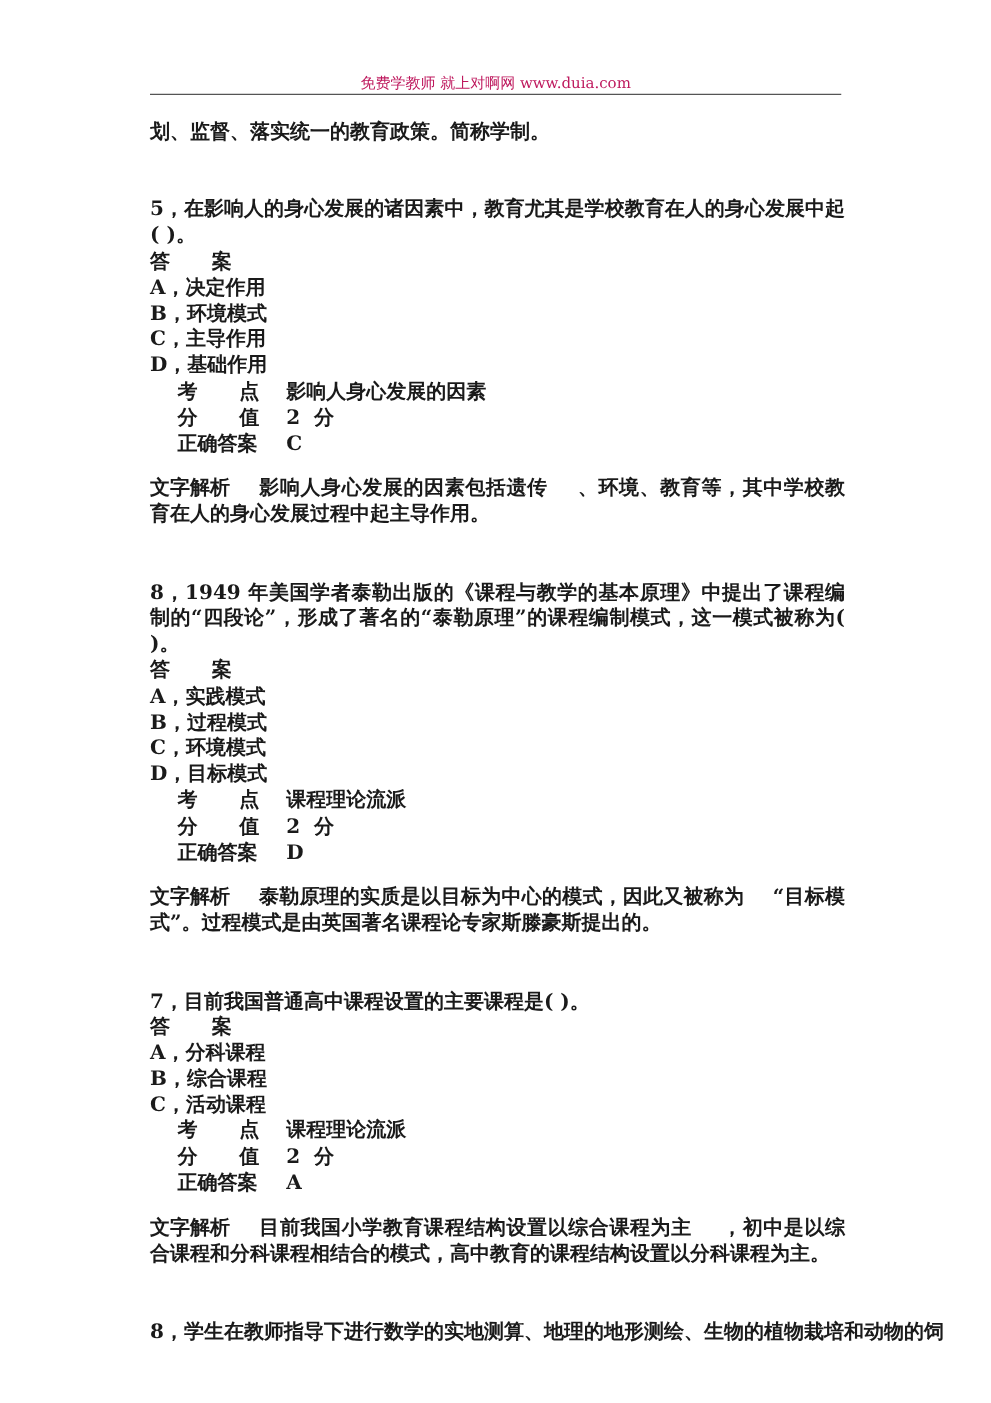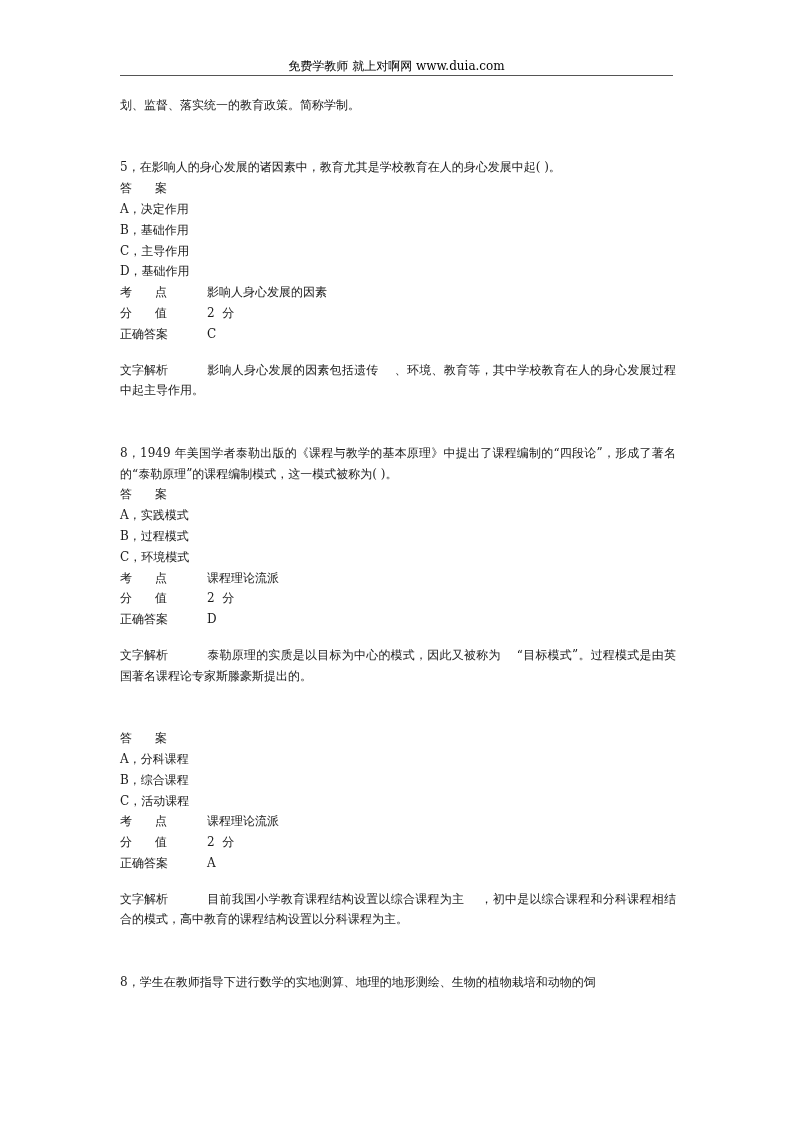--- a/index.html
+++ b/index.html
@@ -16,69 +16,70 @@
       color: #1a1a1a;
     }
     .page-header {
       position: absolute;
       left: 120px;
       top: 58px;
       width: 553px;
       text-align: center;
       font-size: 12px;
       line-height: 16px;
-      color: #000000;
+      color: #be185d;
     }
     .header-rule {
       position: absolute;
       left: 120px;
       top: 75px;
       width: 553px;
       height: 0;
       border-top: 1px solid #555;
     }
     .content {
       position: absolute;
       left: 120px;
       top: 95px;
       width: 556px;
-      font-size: 12px;
+      font-size: 16px;
       line-height: 20.8px;
+      font-weight: bold;
     }
     .line {
       display: block;
       white-space: pre;
     }
     .wrap {
       display: block;
       white-space: normal;
       text-align: justify;
     }
     .gap { height: 41.6px; }
     .question { margin: 0; }
     .row { display: flex; white-space: pre; }
-    .lbl { display: inline-block; width: 87px; }
+    .lbl { display: inline-block; width: 87px; margin-left: 22px; }
     .indent { display: inline-block; width: 87px; margin-top: 15px; }
   </style>
 </head>
 <body>
 
 <div class="page-header">免费学教师  就上对啊网  www.duia.com</div>
 <div class="header-rule"></div>
 
 <div class="content">
 
   <span class="line">划、监督、落实统一的教育政策。简称学制。</span>
   <div class="gap"></div>
 
   <div class="question">
     <span class="wrap">5，在影响人的身心发展的诸因素中，教育尤其是学校教育在人的身心发展中起(        )。</span>
     <span class="line">答      案</span>
     <span class="line">A，决定作用</span>
-    <span class="line">B，基础作用</span>
+    <span class="line">B，环境模式</span>
     <span class="line">C，主导作用</span>
     <span class="line">D，基础作用</span>
     <div class="row">
       <span class="lbl">考      点</span>
       <span>影响人身心发展的因素</span>
     </div>
     <div class="row">
       <span class="lbl">分      值</span>
       <span>2  分</span>
     </div>
@@ -89,37 +90,39 @@
     <span class="wrap"><span class="indent">文字解析</span><span style="white-space:pre-wrap">影响人身心发展的因素包括遗传    、环境、教育等，其中学校教育在人的身心发展过程中起主导作用。</span></span>
   </div>
   <div class="gap"></div>
 
   <div class="question">
     <span class="wrap">8，1949 年美国学者泰勒出版的《课程与教学的基本原理》中提出了课程编制的“四段论”，形成了著名的“泰勒原理”的课程编制模式，这一模式被称为(        )。</span>
     <span class="line">答      案</span>
     <span class="line">A，实践模式</span>
     <span class="line">B，过程模式</span>
     <span class="line">C，环境模式</span>
+    <span class="line">D，目标模式</span>
     <div class="row">
       <span class="lbl">考      点</span>
       <span>课程理论流派</span>
     </div>
     <div class="row">
       <span class="lbl">分      值</span>
       <span>2  分</span>
     </div>
     <div class="row">
       <span class="lbl">正确答案</span>
       <span>D</span>
     </div>
     <span class="wrap"><span class="indent">文字解析</span><span style="white-space:pre-wrap">泰勒原理的实质是以目标为中心的模式，因此又被称为    “目标模式”。过程模式是由英国著名课程论专家斯滕豪斯提出的。</span></span>
   </div>
   <div class="gap"></div>
 
   <div class="question">
+    <span class="wrap">7，目前我国普通高中课程设置的主要课程是(        )。</span>
     <span class="line">答      案</span>
     <span class="line">A，分科课程</span>
     <span class="line">B，综合课程</span>
     <span class="line">C，活动课程</span>
     <div class="row">
       <span class="lbl">考      点</span>
       <span>课程理论流派</span>
     </div>
     <div class="row">
       <span class="lbl">分      值</span>

